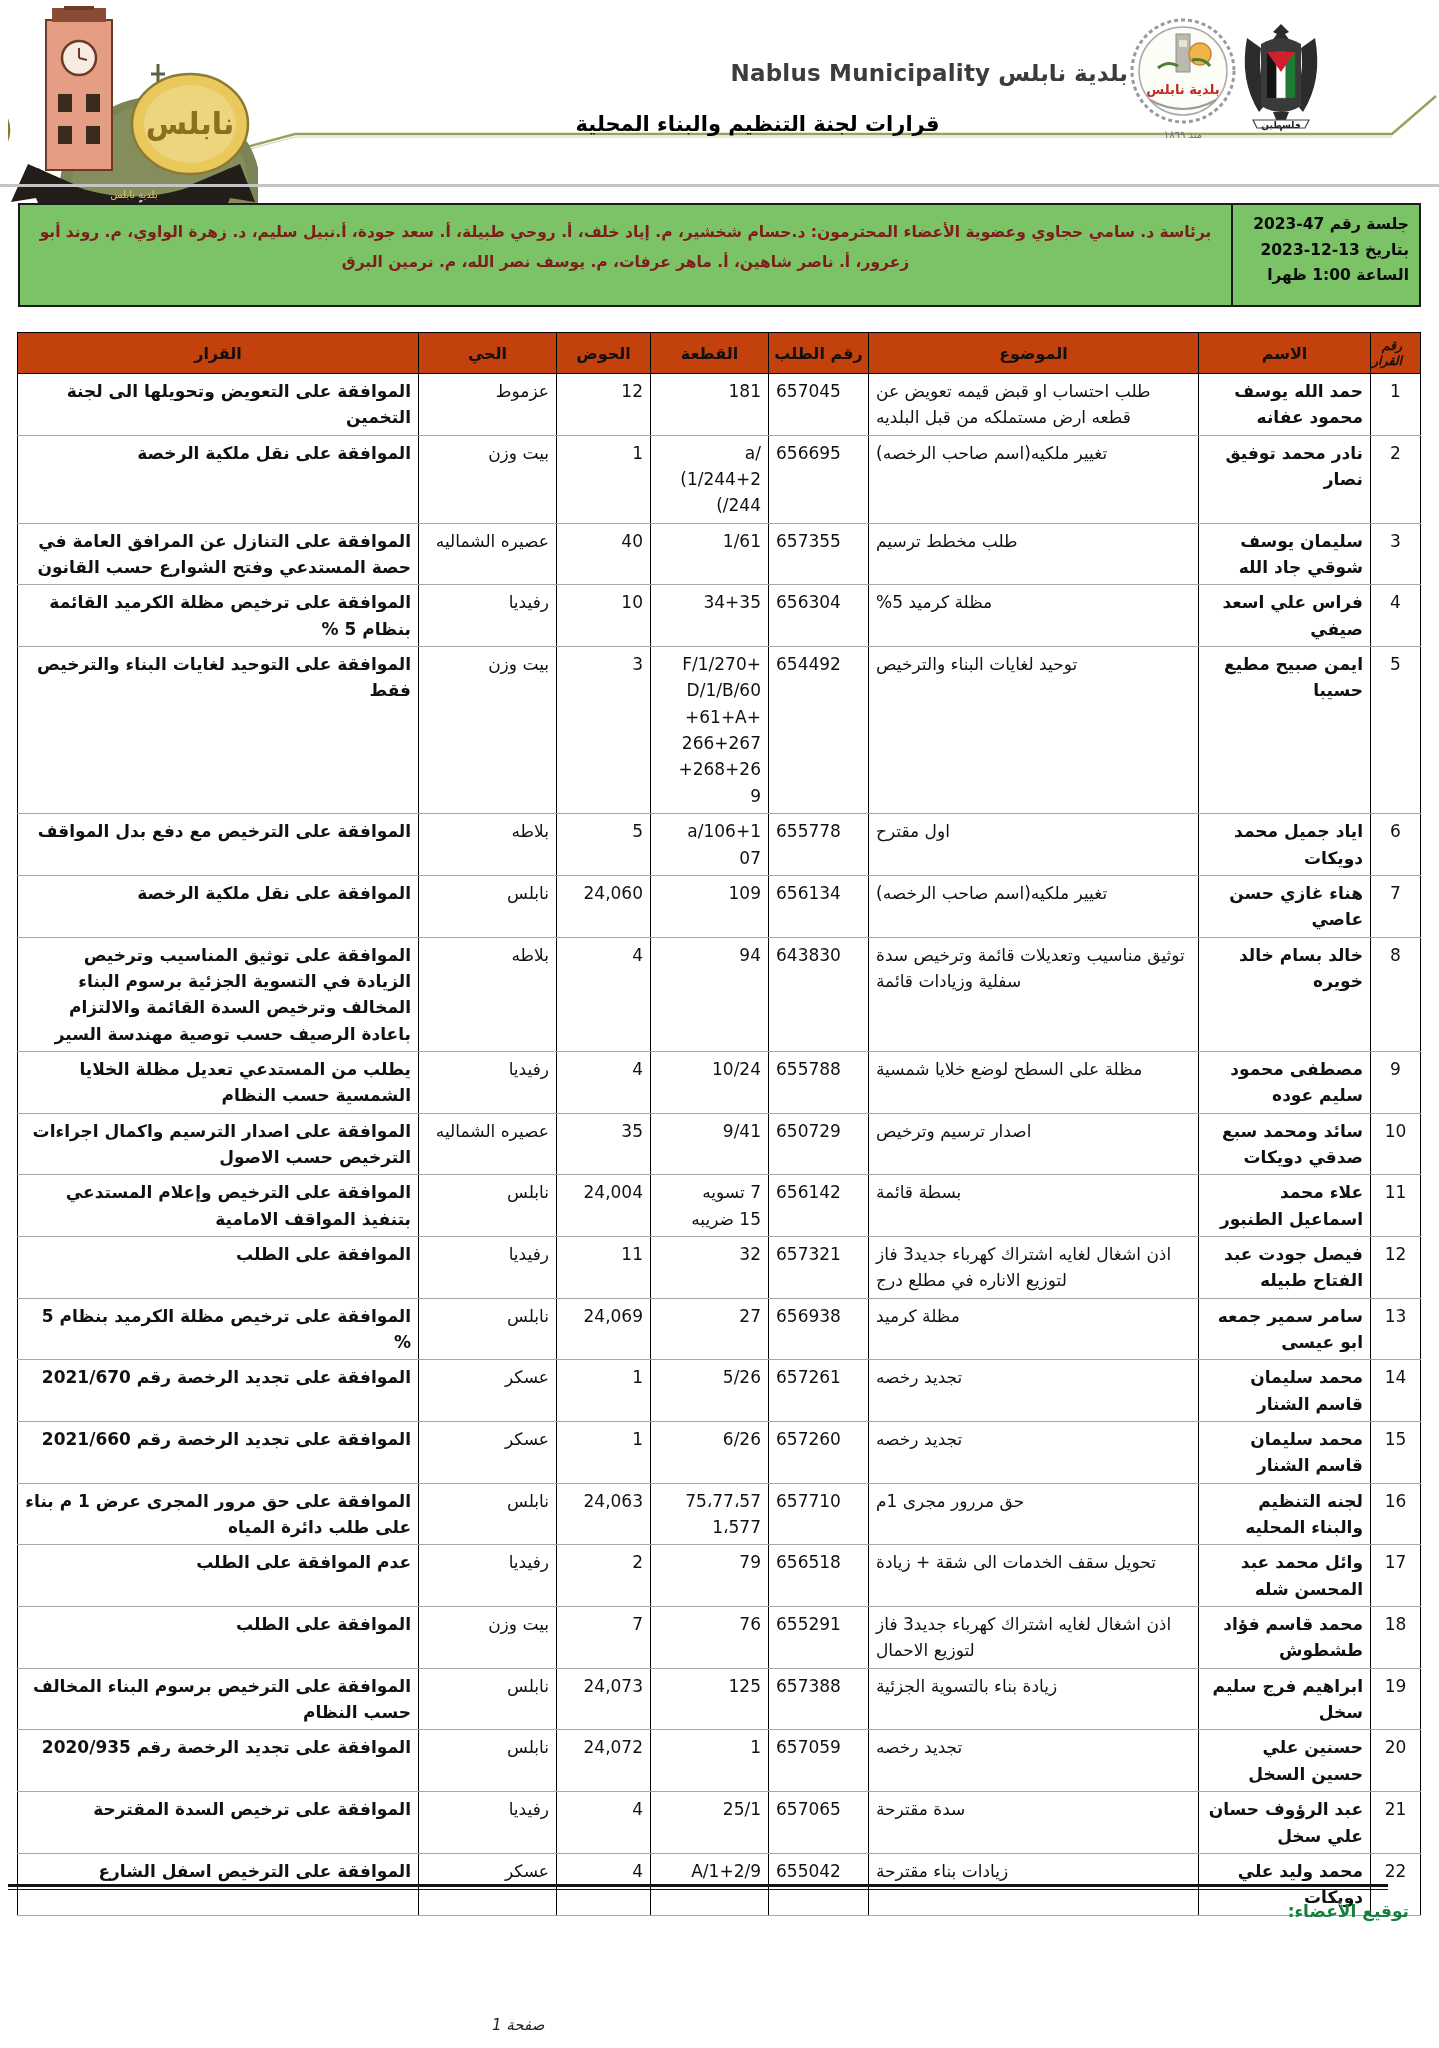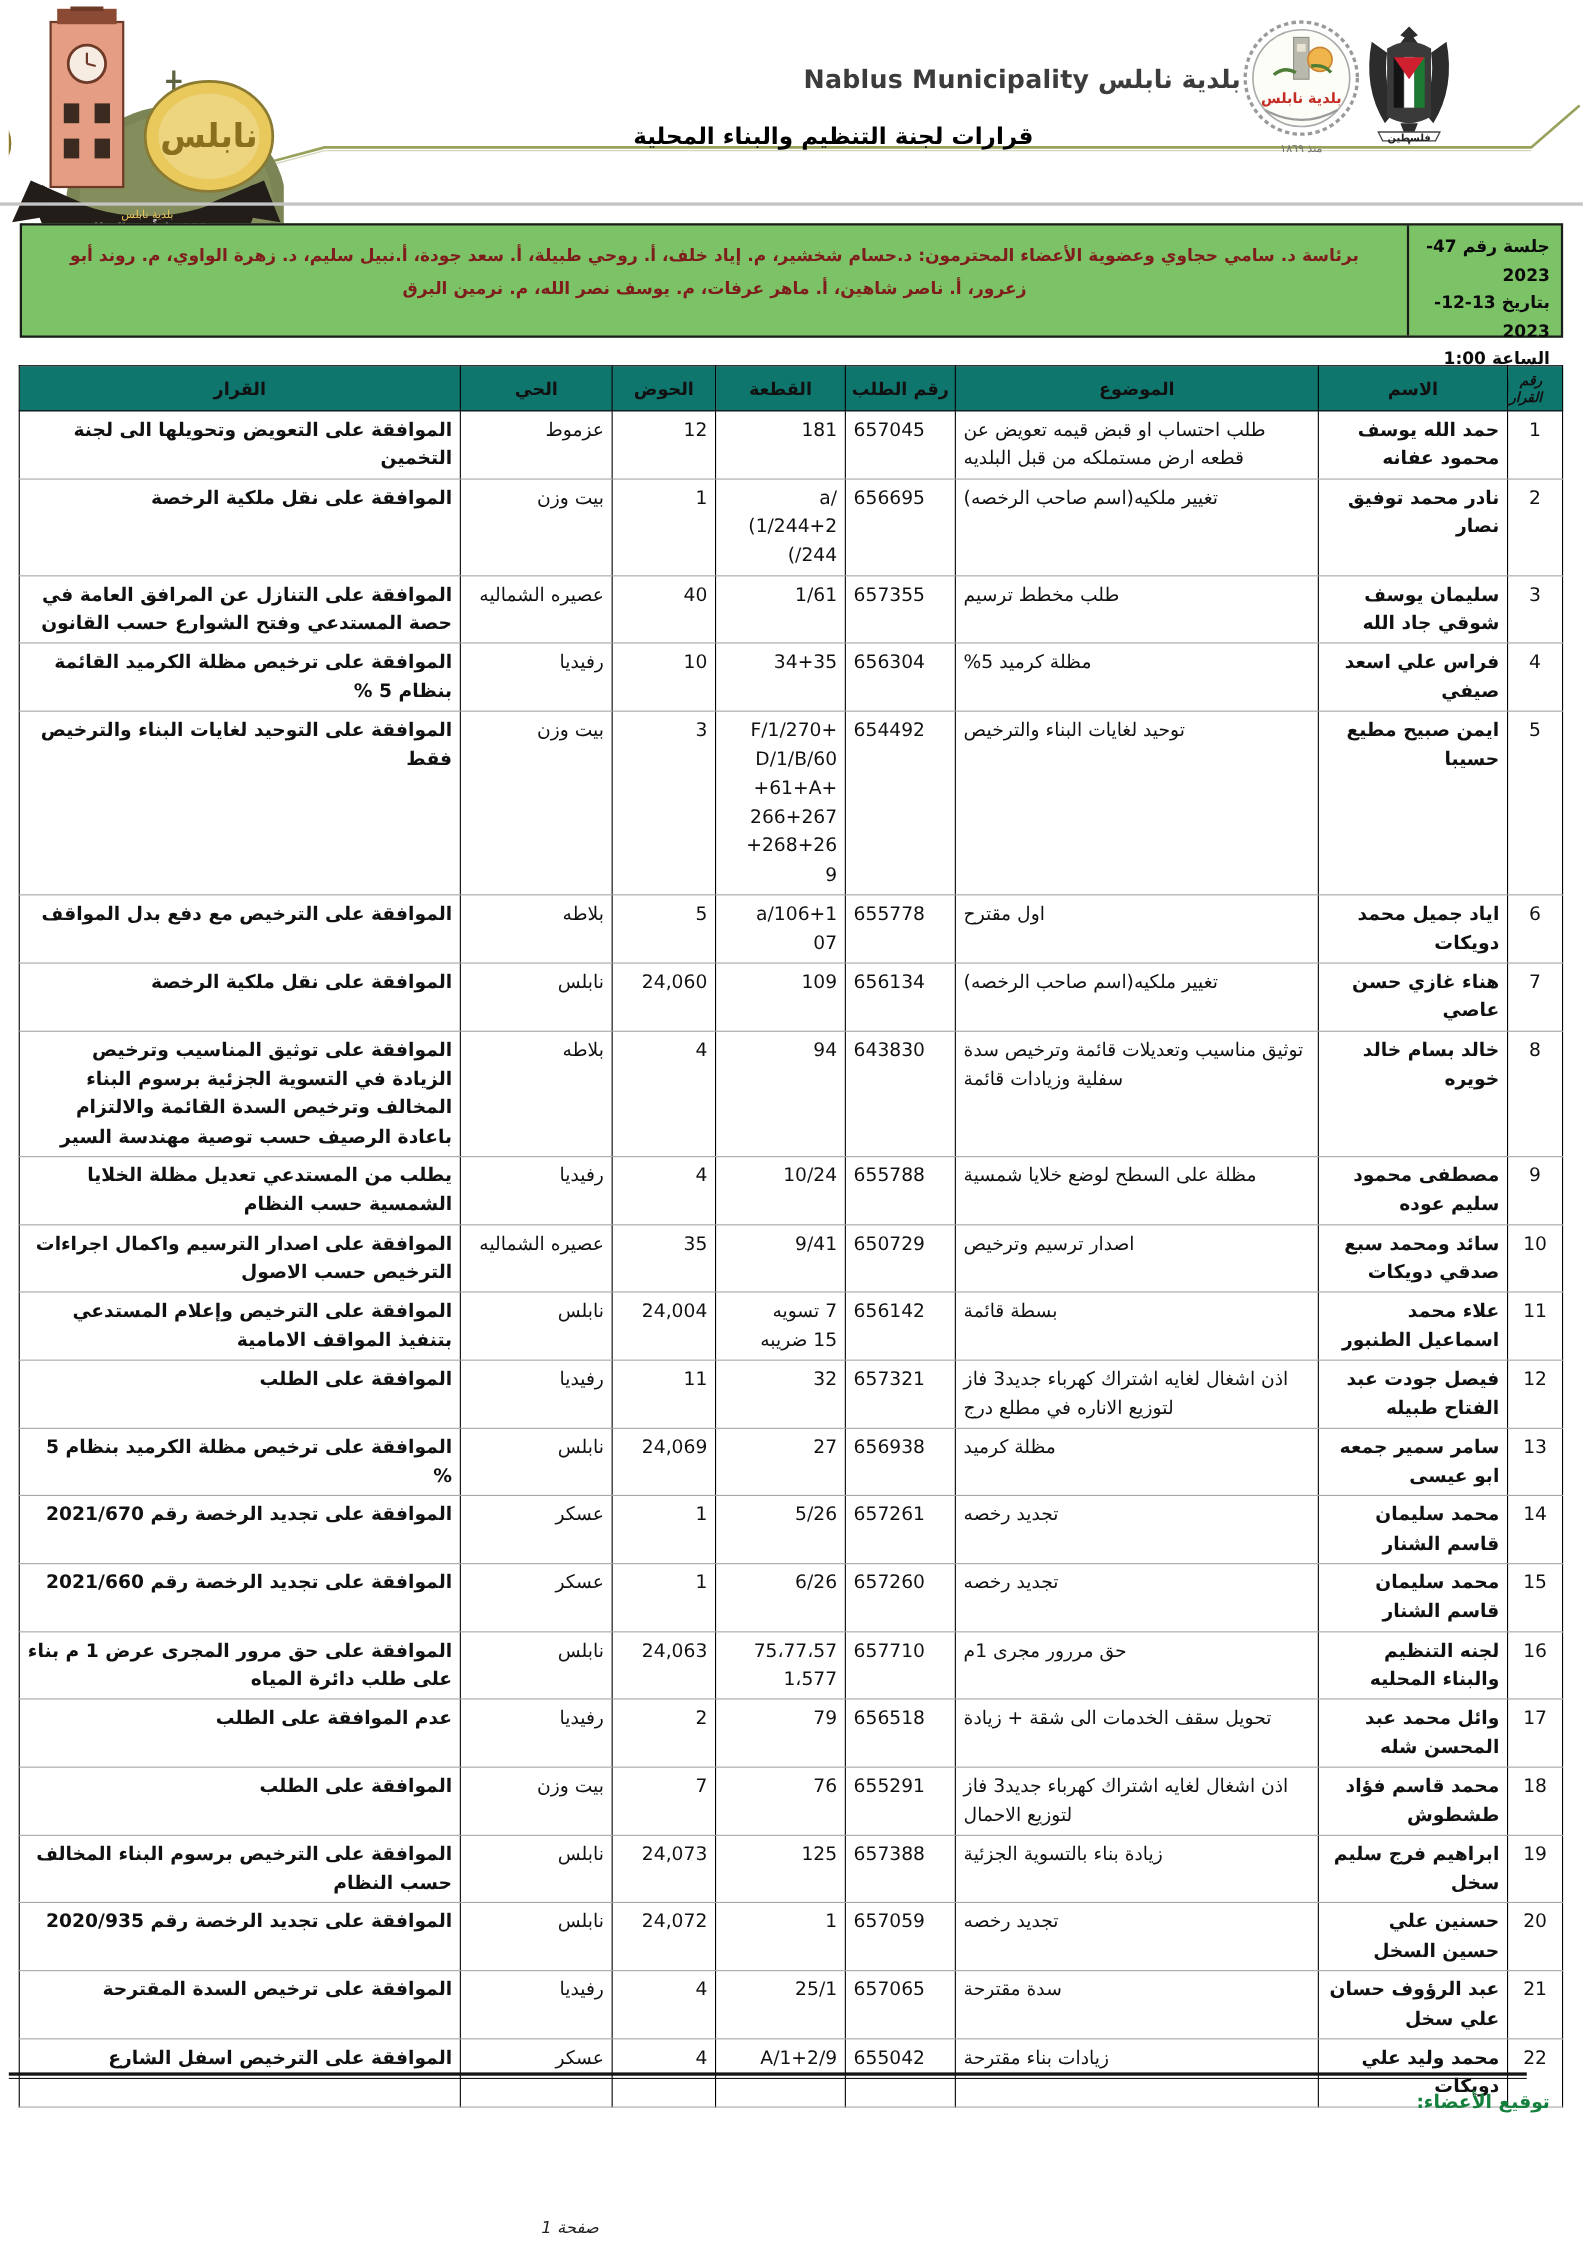--- a/index.html
+++ b/index.html
@@ -26,39 +26,39 @@
   }
   .grey-band{position:absolute;top:184px;left:0;width:1439px;height:3px;background:#c4c4c4;}
 
   
   .session-bar{
     position:absolute;top:203px;right:18px;width:1403px;height:104px;
     background:#7cc266;border:2px solid #1c1c1c;box-sizing:border-box;
     display:flex;flex-direction:row;
   }
   .session-info{
-    width:140px;box-sizing:border-box;border-left:2px solid #1c1c1c;
+    width:188px;box-sizing:border-box;border-left:2px solid #1c1c1c;
     padding:7px 10px 0 4px;font-weight:bold;font-size:15.5px;line-height:1.65;
     color:#0b0b0b;
   }
   .attendees{
     flex:1;box-sizing:border-box;text-align:center;
     font-weight:bold;font-size:15.5px;line-height:1.95;color:#7f1d1d;
     padding:12px 18px 0 18px;
   }
 
   
   table.decisions{
     position:absolute;top:332px;right:18px;width:1403px;
     border-collapse:collapse;direction:rtl;table-layout:fixed;
     border:1.6px solid #000;
   }
   table.decisions th{
     border:1.4px solid #000;font-weight:bold;font-size:16px;
-    text-align:center;padding:5px 2px;background:#0f766e;
+    text-align:center;padding:5px 2px;background:#c2410c;
   }
   table.decisions th.h-no{font-size:12.5px;padding:5px 18px;font-style:italic;}
   table.decisions td{
     border-right:1.4px solid #000;border-left:1.4px solid #000;
     border-top:1px solid #a6a6a6;border-bottom:1px solid #a6a6a6;
     vertical-align:top;padding:4px 7px;font-size:17px;line-height:1.55;
     word-wrap:break-word;background:#fff;
   }
   td.c-no{text-align:center;font-size:16px;padding:4px 2px;}
   td.c-name{font-weight:bold;font-size:16px;}

